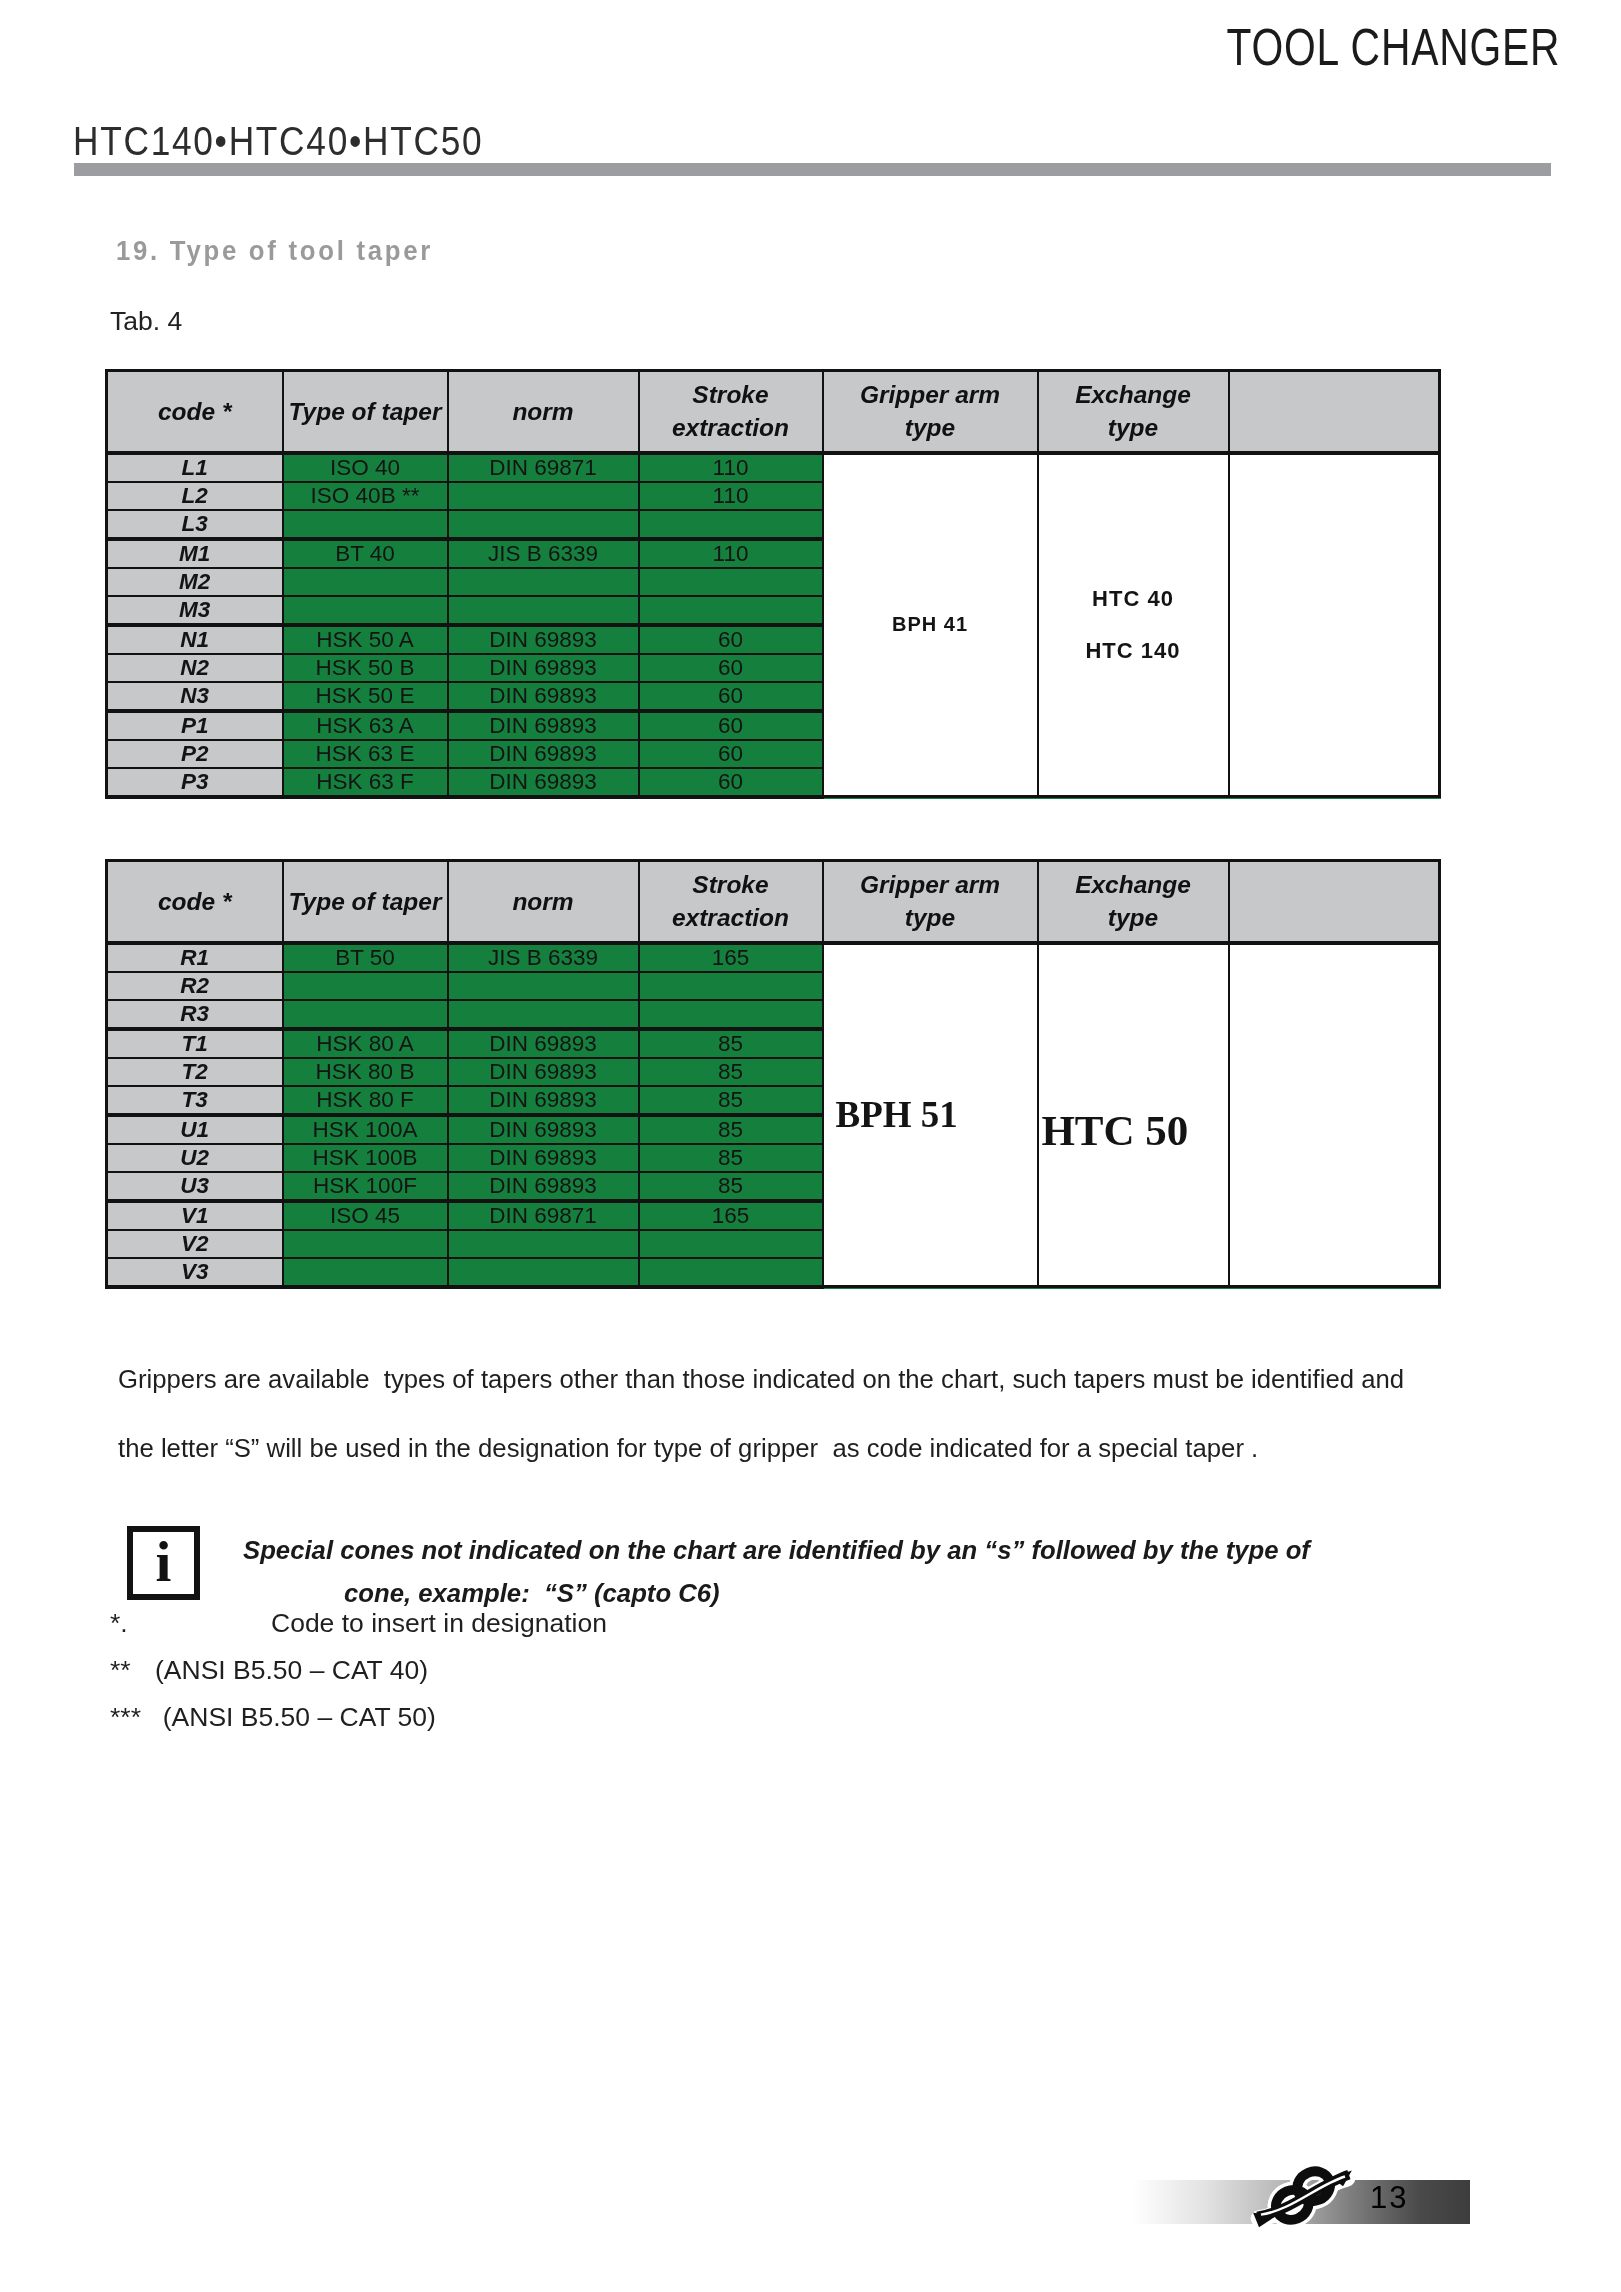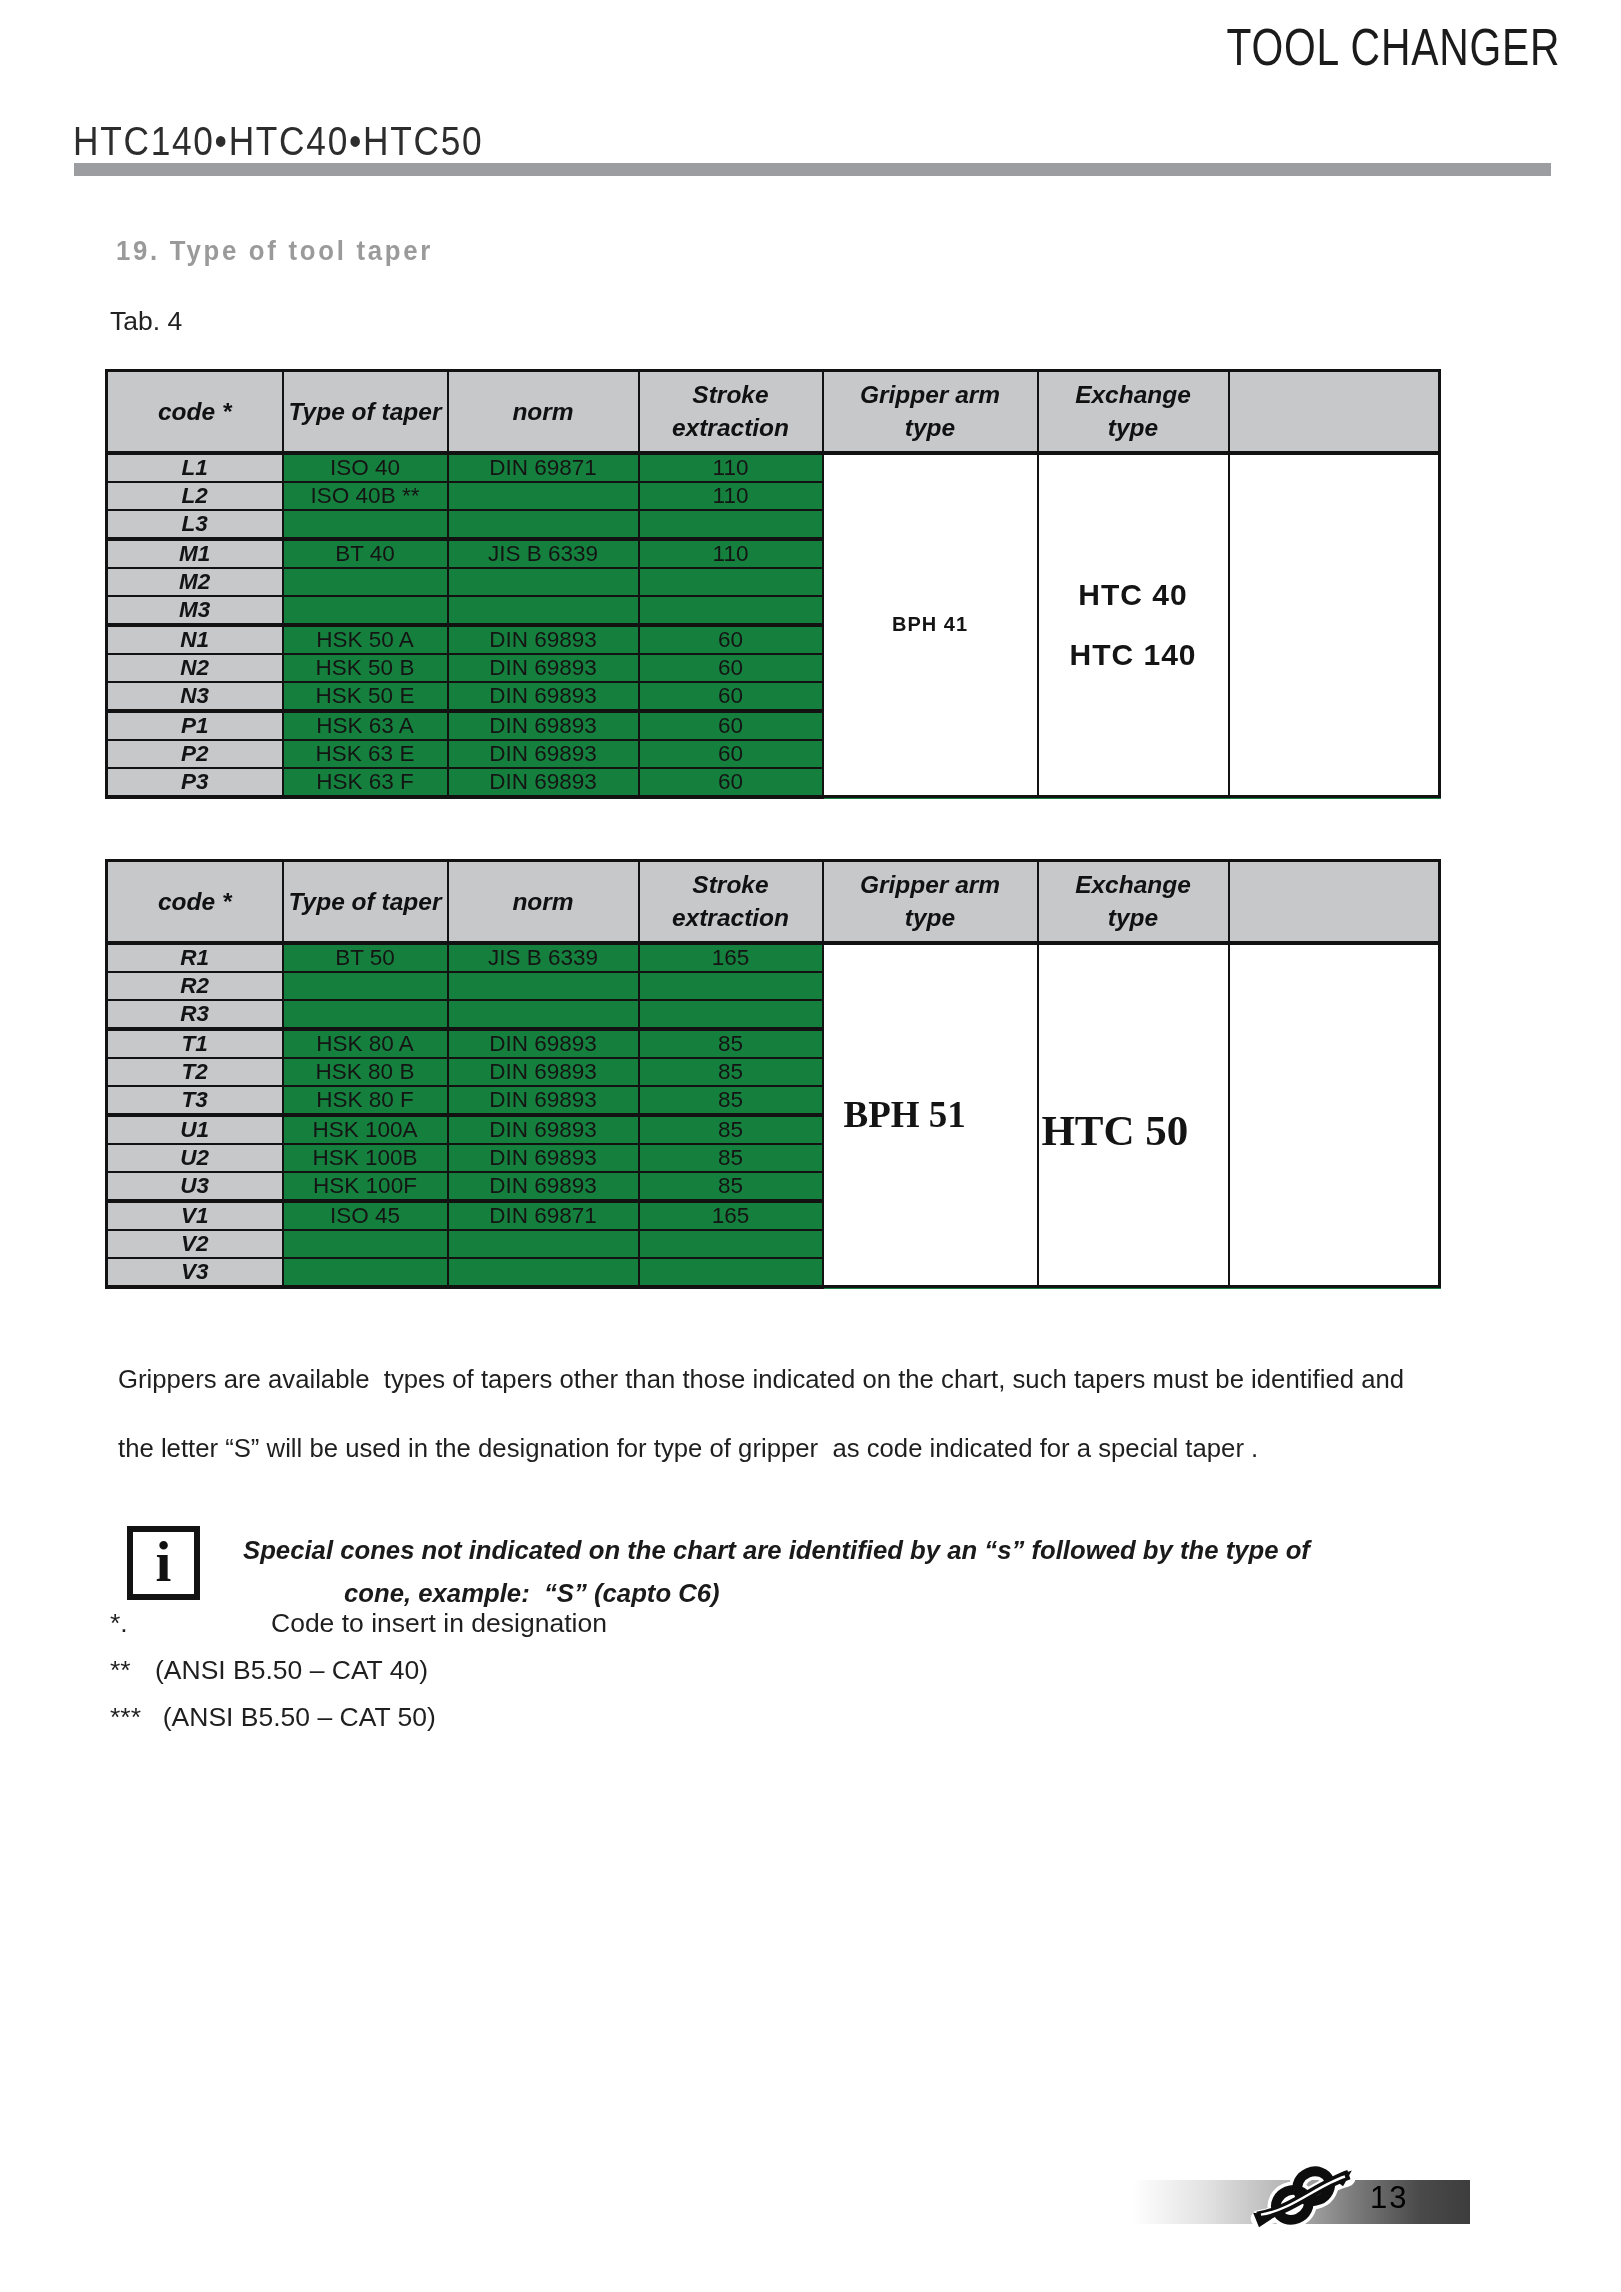--- a/index.html
+++ b/index.html
@@ -75,24 +75,24 @@
   .taper-table tbody tr:first-child td { border-top: 4.9px solid #121212; }
   .taper-table tbody tr.group-end td.code-cell,
   .taper-table tbody tr.group-end td.val-cell { border-bottom: 4.9px solid #121212; }
   .taper-table tbody tr:last-child td { border-bottom: 4.9px solid #121212; }
 
   .taper-table td.span-cell {
     background: #ffffff; border: 2.9px solid #121212;
     white-space: normal;
   }
   #table1 td.gripper-cell { font-weight: bold; font-size: 20px; letter-spacing: 1px; }
-  #table1 .exchange-line { font-weight: bold; font-size: 30px; margin: 26px 0; letter-spacing: 1px; }
+  #table1 .exchange-line { font-weight: bold; font-size: 22px; margin: 26px 0; letter-spacing: 1px; }
   #table2 td.gripper-cell {
     font-family: "Liberation Serif", "DejaVu Serif", serif;
-    font-weight: bold; font-size: 37px; text-align: left; padding-left: 20px;
+    font-weight: bold; font-size: 37px; text-align: left; padding-left: 12px;
   }
   #table2 td.exchange-cell {
     font-family: "Liberation Serif", "DejaVu Serif", serif;
     font-weight: bold; font-size: 43px; text-align: left; padding-left: 2.9px;
   }
   #table2 .exchange-line { transform: translateY(15.7px); }
 
   
   .body-paragraph { position: absolute; left: 118px; top: 1364px; }
   .para-line {

